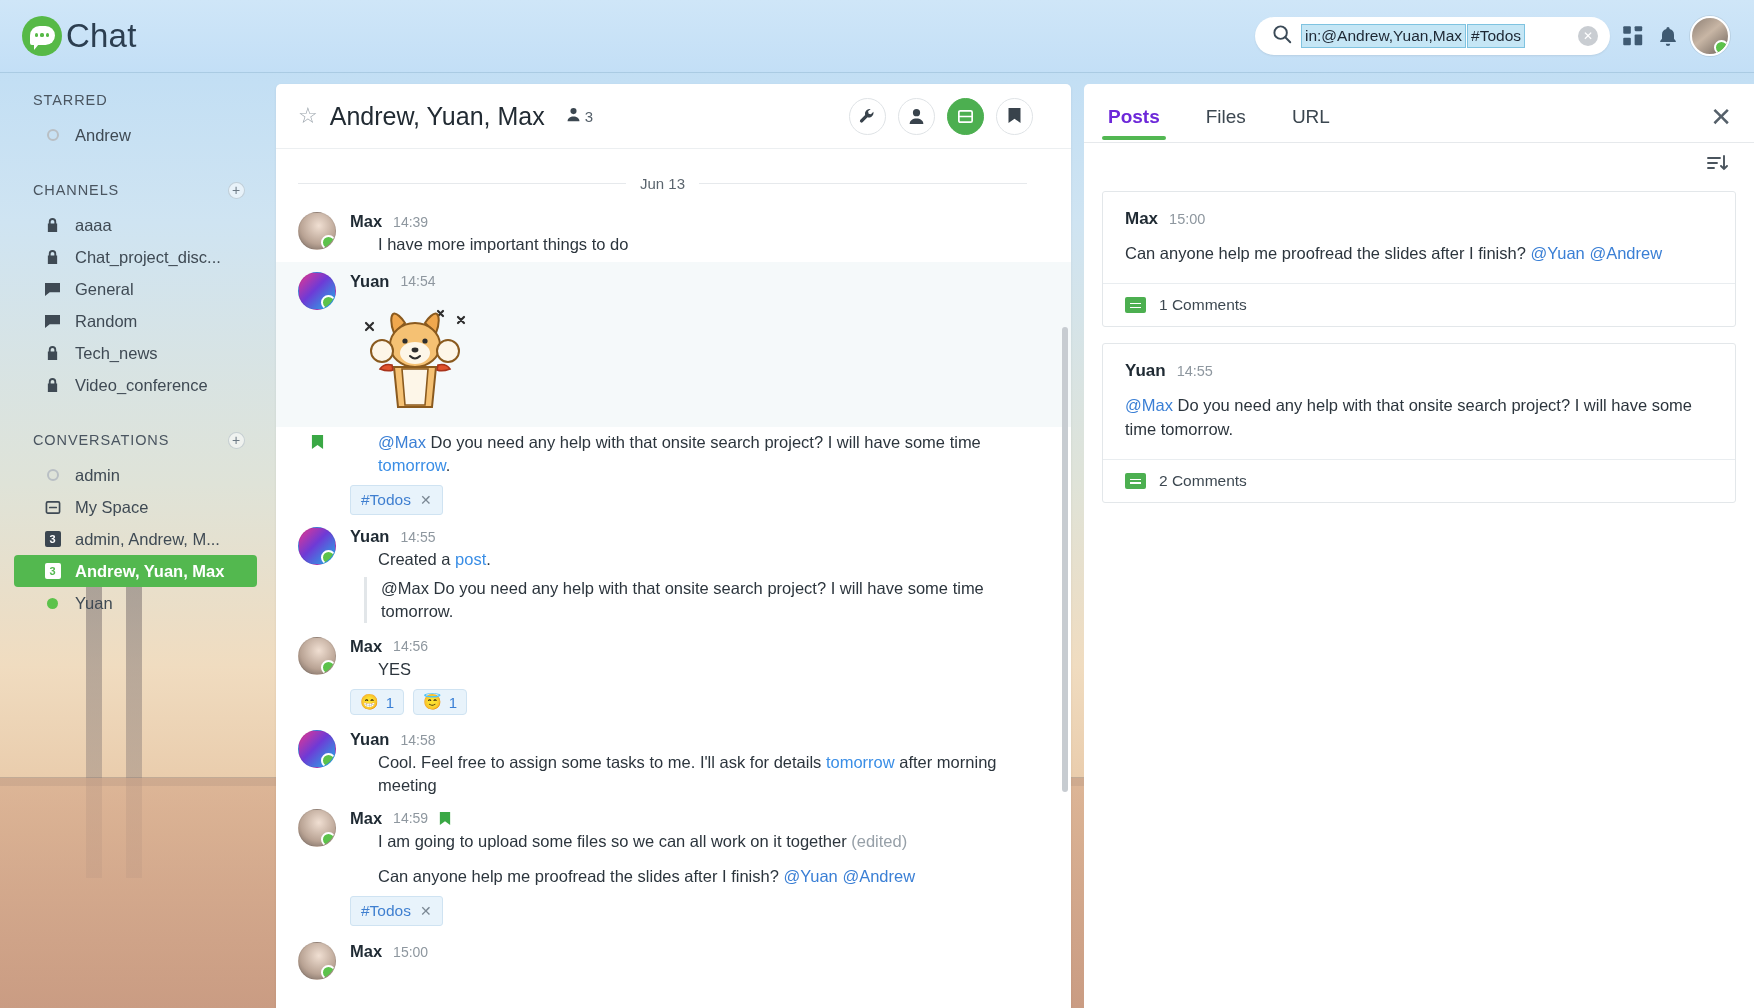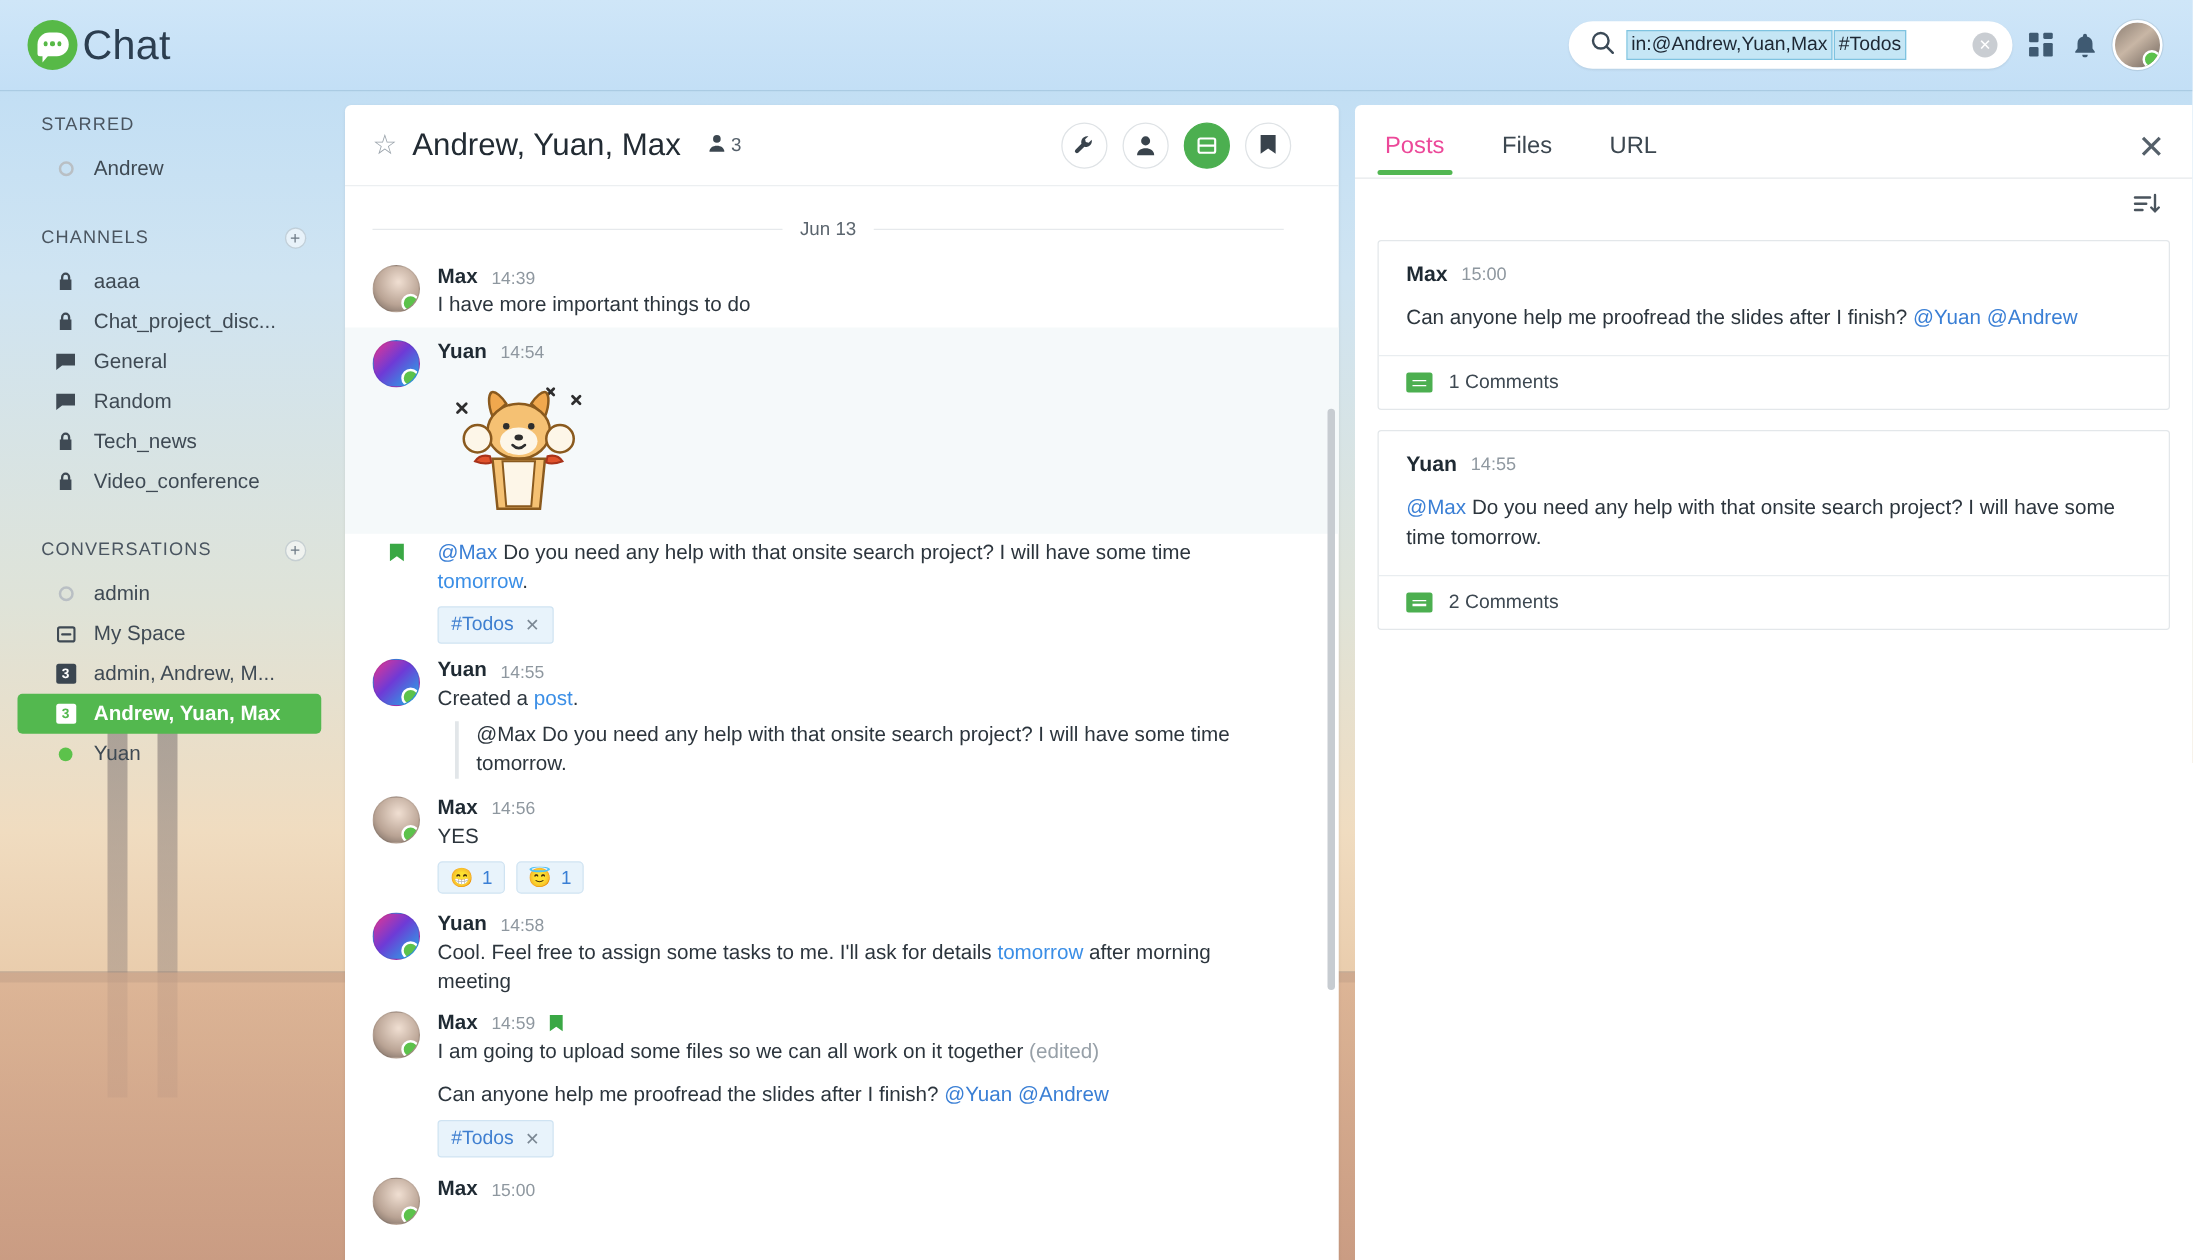--- a/index.html
+++ b/index.html
@@ -175,21 +175,21 @@
     content: ''; position: absolute; right: -1px; bottom: -1px; width: 11px; height: 11px;
     border-radius: 50%; background: #5cc24b; border: 2px solid #fff;
   }
   .av.max { background: radial-gradient(circle at 55% 35%, #f0dfd2, #b9a394 60%, #6d6058); }
   .av.yuan { background: linear-gradient(135deg,#e8378f 0%, #6e3ad6 45%, #1fb6e8 100%); }
   .body { flex: 1; min-width: 0; }
   .meta { display: flex; align-items: center; gap: 11px; margin-bottom: 2px; }
   .who { font-size: 16.5px; font-weight: 700; color: #1f2a33; }
   .time { font-size: 14px; color: #8e979f; }
   .flag-ico { color: #3aa845; font-size: 15px; display: inline-flex; }
-  .text { font-size: 16.5px; color: #2c353d; line-height: 1.38; }
+  .text { font-size: 16.5px; color: #2c353d; line-height: 1.38; margin-left: 28px; }
   .text .mention { color: #3a7fd5; }
   .text .lnk { color: #3a8ee6; }
   .text .edited { color: #97a0a8; }
   .sticker {
     width: 128px; height: 128px; margin: 2px 0 2px 0; position: relative;
   }
   .tag-row { margin: 9px 0 4px; }
   .tag-chip {
     display: inline-flex; align-items: center; gap: 9px;
     background: #e8f3fb; border: 1px solid #cfe3f2; border-radius: 3px;
@@ -211,21 +211,21 @@
 
   
   #rpanel {
     position: absolute; left: 1084px; top: 84px; width: 670px; height: 924px;
     background: #fff; z-index: 6; border-radius: 5px 0 0 0; overflow: hidden;
   }
   #rp-head { display: flex; align-items: center; padding: 20px 22px 0 22px; }
   .rtab {
     font-size: 19px; color: #3c4750; padding: 0 2px 12px; margin-right: 42px; position: relative;
   }
-  .rtab.act { color: #ec4899; font-weight: 400; }
+  .rtab.act { color: #6d28d9; font-weight: 700; }
   .rtab.act::after {
     content: ''; position: absolute; left: -4px; right: -4px; bottom: 0;
     height: 4px; background: #52b752; border-radius: 2px;
   }
   #rp-close { margin-left: auto; color: #55606a; font-size: 26px; line-height: 1; margin-bottom: 12px; }
   #rp-divider { height: 1px; background: #e6e9ec; }
   #sort-row { display: flex; justify-content: flex-end; padding: 10px 26px 8px; color: #4a545d; }
   .post-card {
     margin: 6px 18px 16px; border: 1px solid #e3e7ea; border-radius: 3px; background: #fff;
   }

